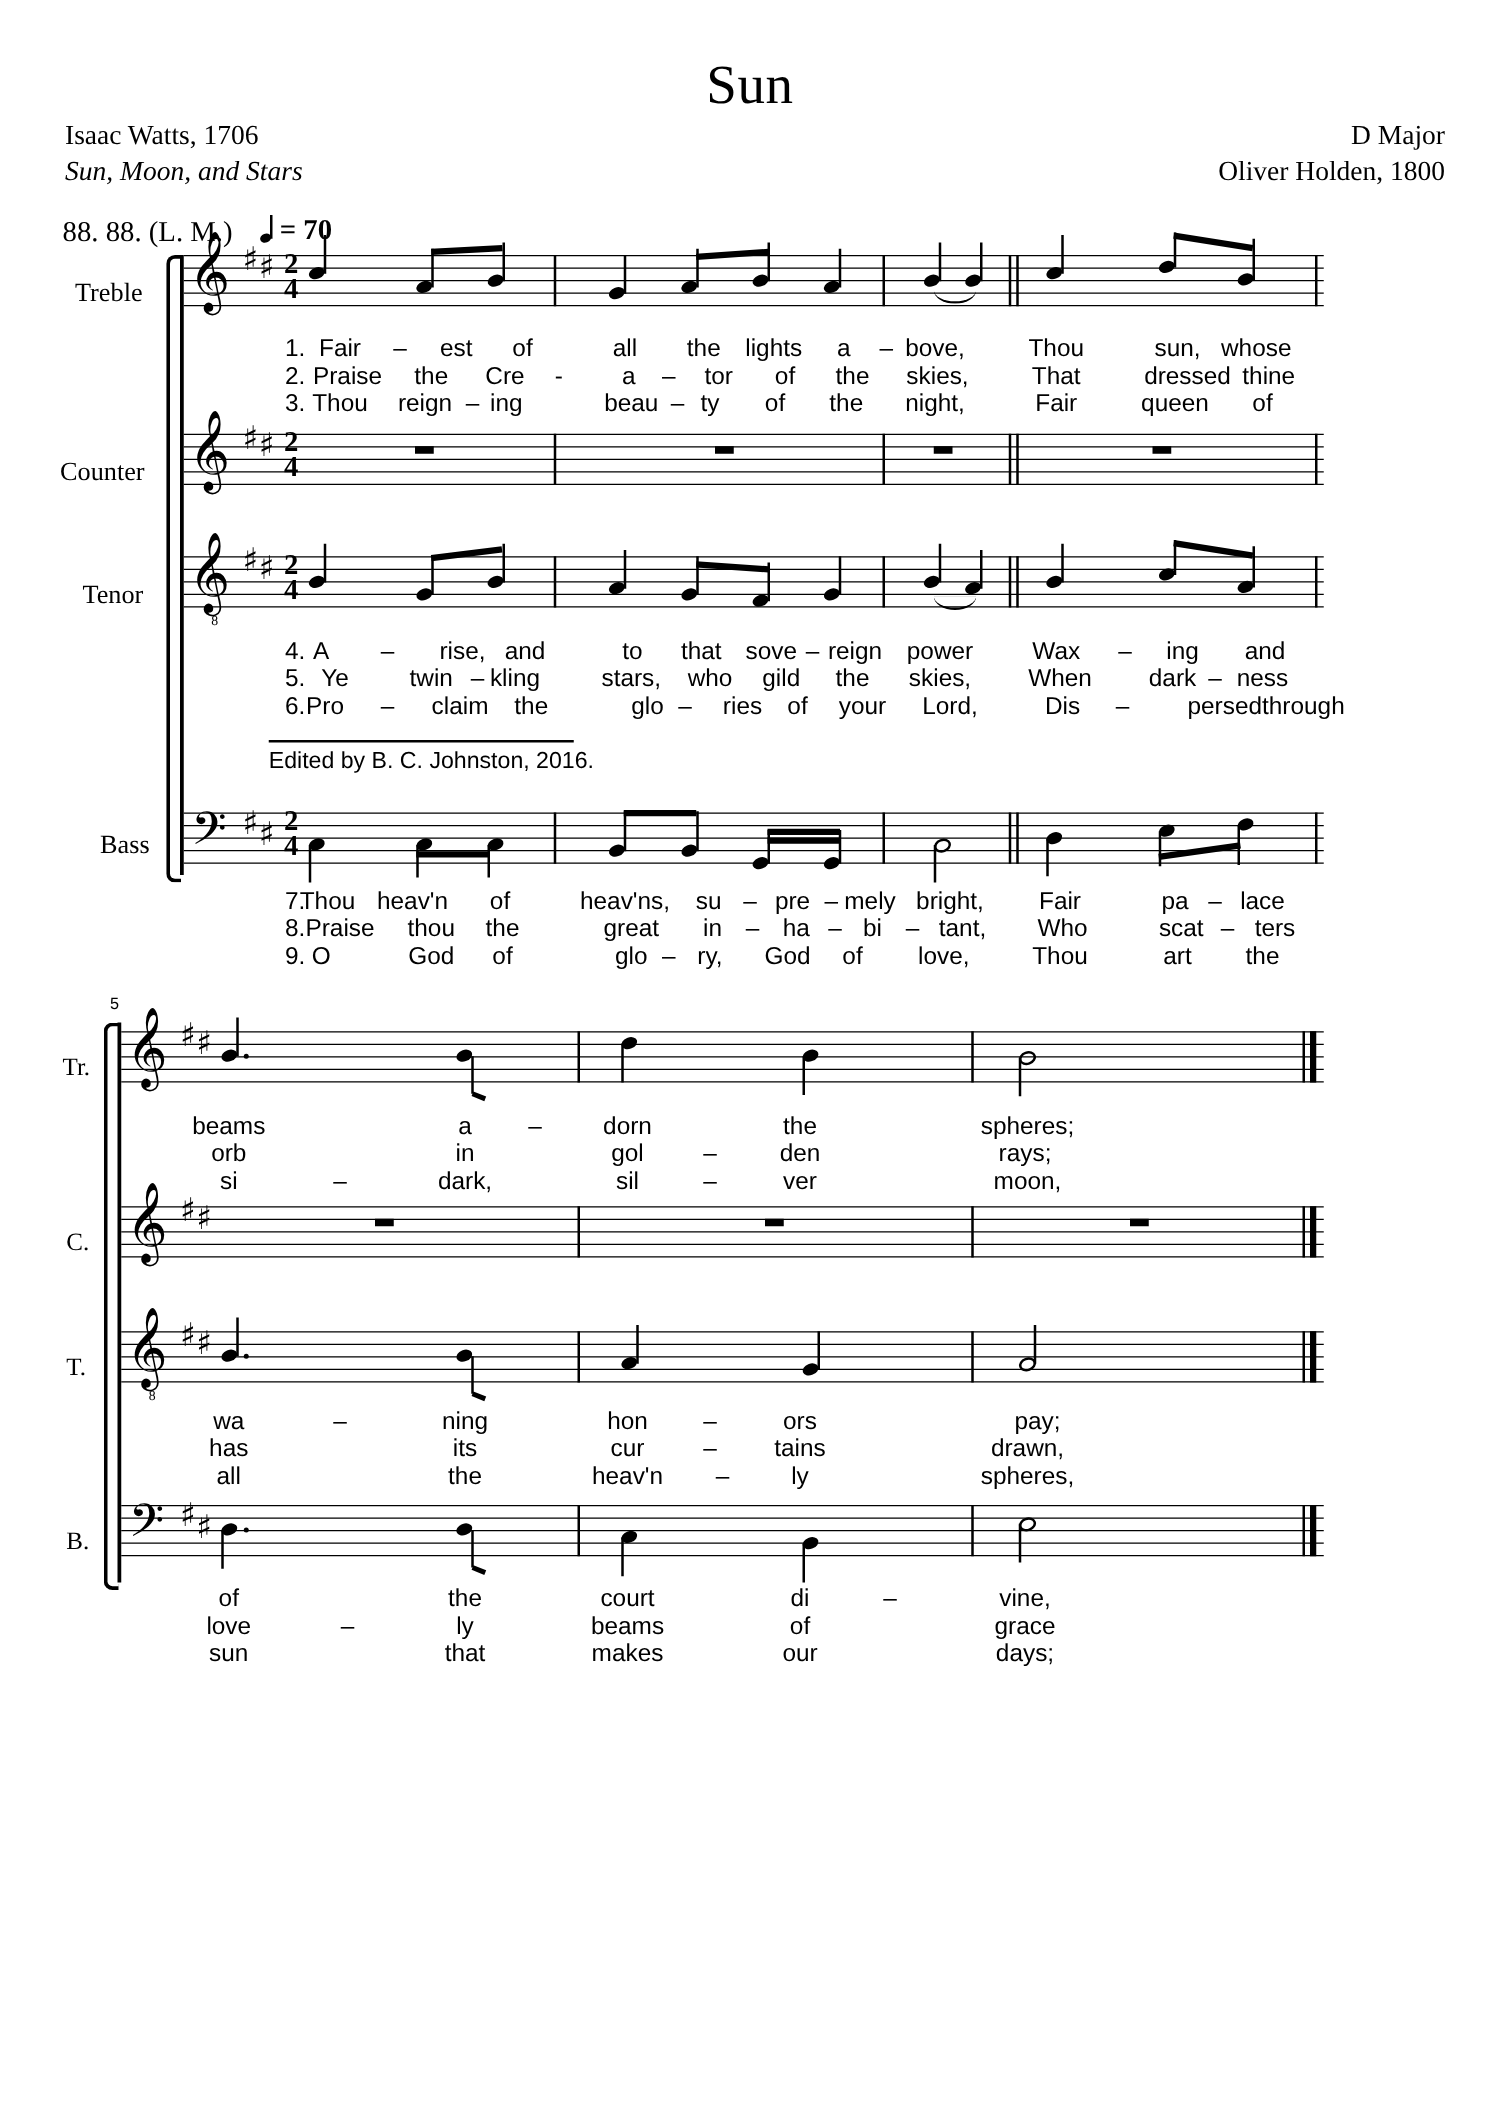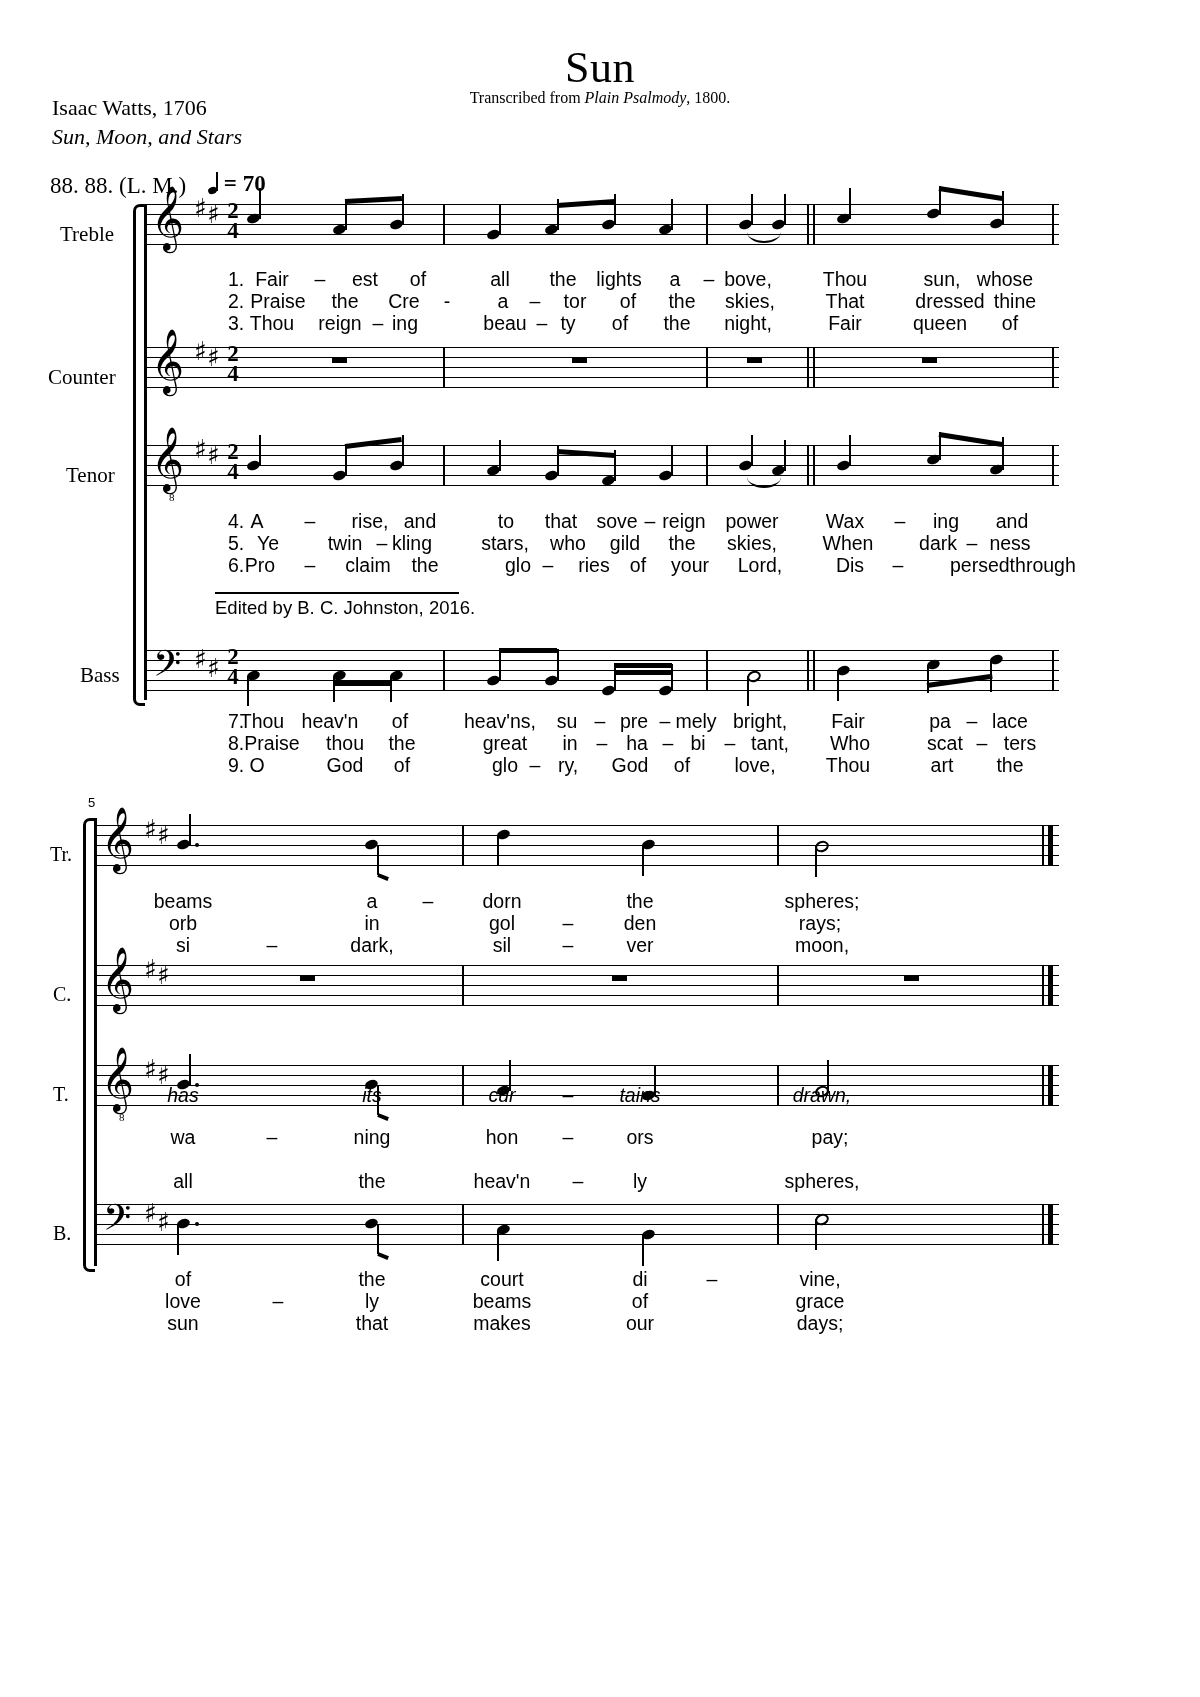--- a/index.html
+++ b/index.html
@@ -78,25 +78,28 @@
   .fnline2{position:absolute;font-family:"Liberation Sans",sans-serif;font-size:18.5px;}
   .fnline2 i{font-style:italic;}
   .measnum{position:absolute;font-family:"Liberation Sans",sans-serif;font-size:13px;}
 </style>
 </head>
 <body>
 
 <div class="page">
 
   <div class="title">Sun</div>
-  <div class="subtitle"><span>Transcribed from </span><i>Plain Psalmody</i><span>, 1800.</span></div>
 
   <div class="hdr-left">
     <div>Isaac Watts, 1706</div>
     <div class="l2">Sun, Moon, and Stars</div>
+  </div>
+  <div class="hdr-right">
+    <div>D Major</div>
+    <div>Oliver Holden, 1800</div>
   </div>
 
   <div class="meter-line">
     <span class="mname">88. 88. (L. M.)</span>
     <span class="tempo">
       <span class="qnote"><span class="head"></span><span class="stem"></span></span><span>= 70</span>
     </span>
   </div>
 
   <div class="brace" style="left:133px;top:204px;height:496px;"></div>
@@ -620,21 +623,21 @@
   </div>
   <div class="lyricrow" style="top:1126px;">
       <span class="lyrics syl" style="left: 183px;">wa</span>
       <span class="lyrics syl" style="left: 272px;">–</span>
       <span class="lyrics syl" style="left: 372px;">ning</span>
       <span class="lyrics syl" style="left: 502px;">hon</span>
       <span class="lyrics syl" style="left: 568px;">–</span>
       <span class="lyrics syl" style="left: 640px;">ors</span>
       <span class="lyrics syl" style="left: 814px; padding-left: 32px;">pay;</span>
     </div>
-  <div class="lyricrow" style="top:1084px;font-style:italic;">
+  <div class="lyricrow" style="top:1148px;">
       <span class="lyrics syl" style="left: 183px;">has</span>
       <span class="lyrics syl" style="left: 372px;">its</span>
       <span class="lyrics syl" style="left: 502px;">cur</span>
       <span class="lyrics syl" style="left: 568px;">–</span>
       <span class="lyrics syl" style="left: 640px;">tains</span>
       <span class="lyrics syl" style="left: 822px;">drawn,</span>
     </div>
   <div class="lyricrow" style="top:1170px;">
       <span class="lyrics syl" style="left: 183px;">all</span>
       <span class="lyrics syl" style="left: 372px;">the</span>

